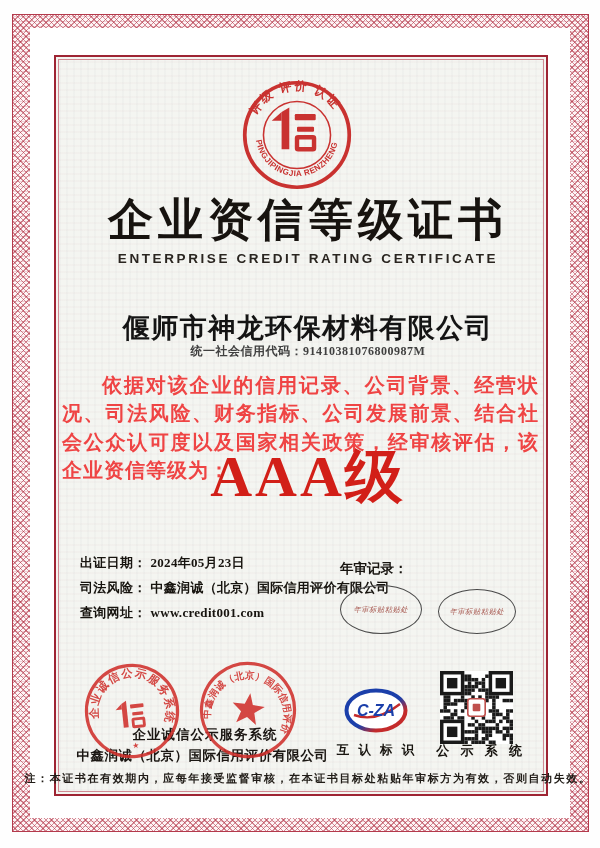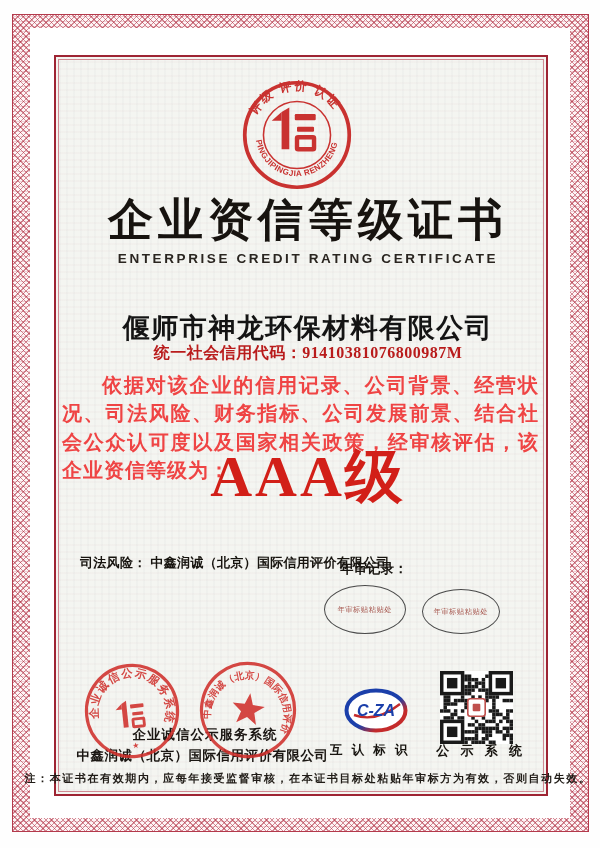--- a/index.html
+++ b/index.html
@@ -29,50 +29,50 @@
   
   .badge{left:242px;top:80px;width:110px;height:110px;}
 
   
   .title{top:198px;font-size:45px;font-weight:900;color:#17130f;letter-spacing:5px;line-height:1;}
   .subtitle{top:251px;font-size:13.5px;font-weight:700;color:#2a2520;letter-spacing:2.6px;
     font-family:"Liberation Sans","DejaVu Sans",sans-serif;}
   .credit-code{top:280px;right:106px;font-size:12.5px;font-weight:700;color:#c9363a;letter-spacing:1px;}
 
   .company{top:310px;font-size:27px;font-weight:900;color:#141414;letter-spacing:1.5px;}
-  .uscc{top:343px;font-size:16px;font-weight:700;color:#b91c1c;letter-spacing:0.5px;}
+  .uscc{top:343px;font-size:12px;font-weight:700;color:#404040;letter-spacing:0.5px;}
 
   .body-text{top:371px;left:62px;width:477px;font-size:20px;font-weight:700;color:#ef4444;
     line-height:1.42;text-align:justify;text-indent:2em;letter-spacing:1px;}
 
   .rating{top:438px;font-size:58px;font-weight:900;color:#d21f18;letter-spacing:3px;}
 
   
   .details{top:550px;left:80px;font-size:13px;font-weight:700;color:#17140f;}
   .details .row{height:25px;line-height:25px;letter-spacing:0.3px;}
   .details .lab{margin-right:4px;}
 
   .annual-label{left:340px;top:560px;font-size:13.5px;font-weight:700;color:#17140f;}
-  .stickers{left:324px;top:585px;width:210px;display:flex;gap:16px;align-items:center;}
+  .stickers{left:340px;top:585px;width:210px;display:flex;gap:16px;align-items:center;font-style:italic;}
   .sticker{border:1px solid #4a4a4a;border-radius:50%;display:flex;align-items:center;justify-content:center;}
   .sticker.s1{width:80px;height:47px;}
   .sticker.s2{width:76px;height:43px;margin-top:3px;}
   .sticker span{font-size:8px;color:#a85a52;letter-spacing:0.5px;transform:scale(.92);white-space:nowrap;}
 
   
   .seal{opacity:.88;z-index:3;}
   .seal-left{left:83px;top:662px;width:98px;height:98px;transform:rotate(-6deg);}
   .seal-right{left:198px;top:660px;width:100px;height:100px;transform:rotate(8deg);}
   .caption1{top:726px;left:55px;width:300px;text-align:center;font-size:13.5px;font-weight:900;
     color:#1b1713;letter-spacing:1px;z-index:2;}
   .caption2{top:747px;left:30px;width:345px;text-align:center;font-size:13.5px;font-weight:900;
     color:#1b1713;letter-spacing:0.5px;z-index:2;}
 
   .mutual-logo{left:344px;top:687px;width:64px;height:47px;}
-  .mutual-label{top:742px;left:330px;width:94px;font-size:12.5px;font-weight:900;
+  .mutual-label{top:742px;left:330px;width:94px;text-align:center;font-size:12.5px;font-weight:900;
     color:#17140f;letter-spacing:3px;}
   .qr{left:440px;top:671px;width:73px;height:73px;background:#fff;z-index:1;}
   .qr svg{display:block;}
   .qr-label{top:742px;left:430px;width:96px;text-align:right;font-size:13px;font-weight:900;
     color:#17140f;letter-spacing:4px;}
 
   .note{top:771px;font-size:11px;font-weight:700;color:#201c17;letter-spacing:1.6px;font-family:Liberation Serif, serif;}
 </style>
 </head>
 <body>
@@ -112,21 +112,27 @@
 
   <div class="abs ctr company">偃师市神龙环保材料有限公司</div>
   <div class="abs ctr uscc">统一社会信用代码：91410381076800987M</div>
 
   <div class="abs body-text">依据对该企业的信用记录、公司背景、经营状况、司法风险、财务指标、公司发展前景、结合社会公众认可度以及国家相关政策，经审核评估，该企业资信等级为：</div>
 
   <div class="abs ctr rating">AAA级</div>
 
   <div class="abs details">
     <div class="row">
+      <span class="lab">出证日期：</span><span>2024年05月23日</span>
+    </div>
+    <div class="row">
       <span class="lab">司法风险：</span><span>中鑫润诚（北京）国际信用评价有限公司</span>
+    </div>
+    <div class="row">
+      <span class="lab">查询网址：</span><span>www.credit001.com</span>
     </div>
   </div>
 
   <div class="abs annual-label">年审记录：</div>
   <div class="abs stickers">
     <div class="sticker s1">
       <span>年审标贴粘贴处</span>
     </div>
     <div class="sticker s2">
       <span>年审标贴粘贴处</span>

